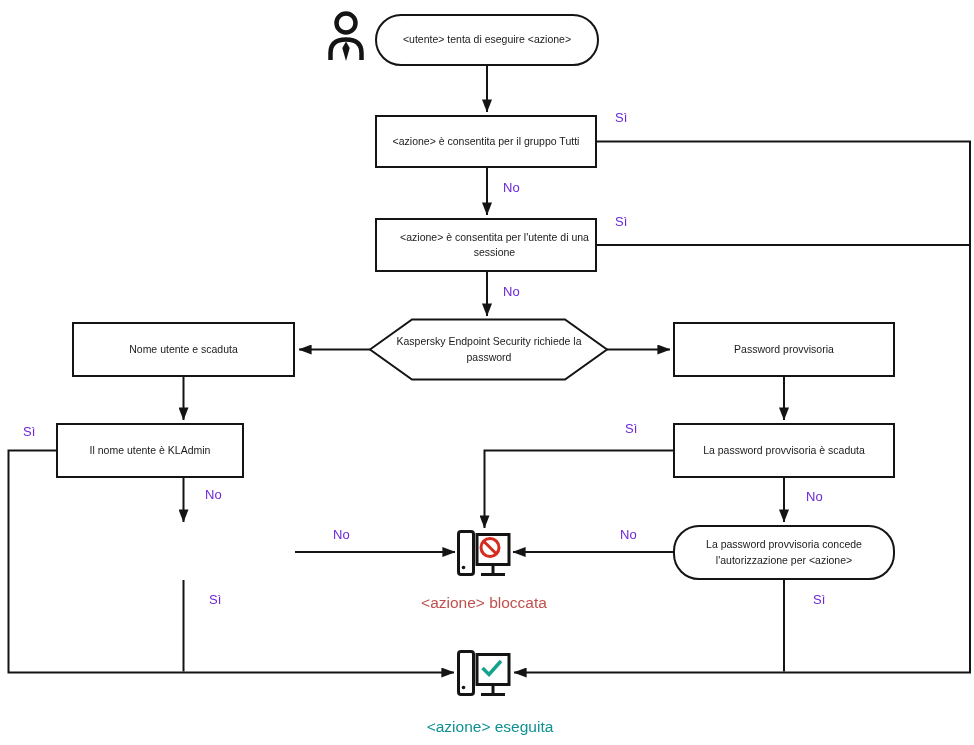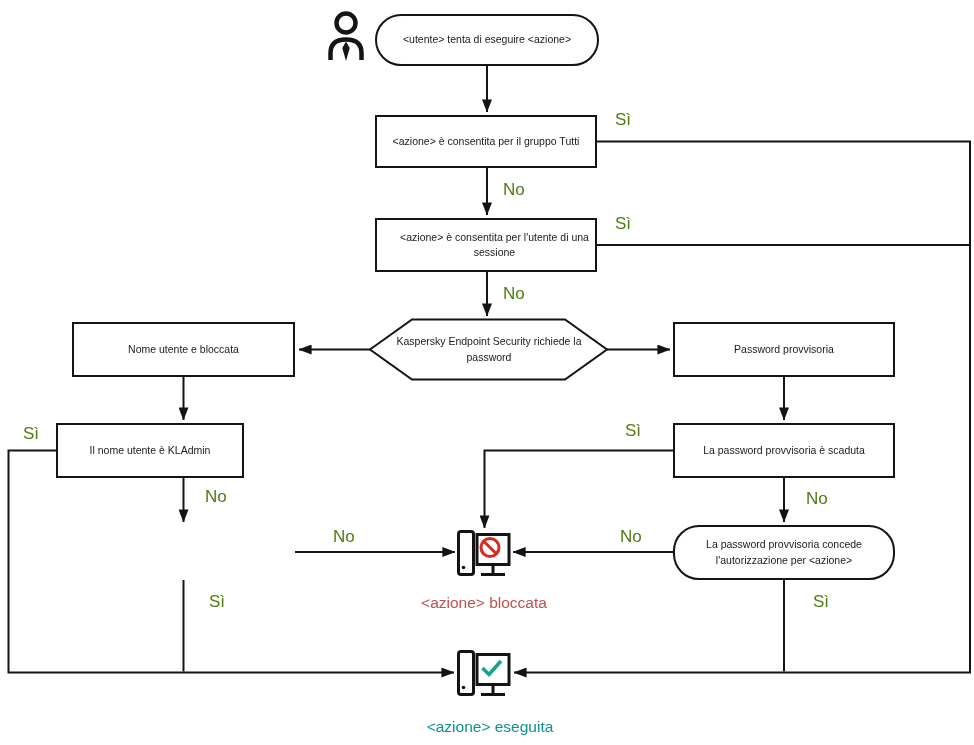--- a/index.html
+++ b/index.html
@@ -14,21 +14,21 @@
     border:2px solid #141414;background:#ffffff;box-sizing:border-box;
     padding:0 3px;
   }
   .stadium{border-radius:27px;}
   .hex-text{
     position:absolute;display:flex;align-items:center;justify-content:center;
     text-align:center;font-size:10.5px;line-height:1.45;color:#1a1a1a;
     background:transparent;box-sizing:border-box;
   }
   .edge-label{
-    position:absolute;font-size:17px;color:#4d7c0f;white-space:nowrap;
+    position:absolute;font-size:13px;color:#6d28d9;white-space:nowrap;
   }
   .caption{
     position:absolute;font-size:15.5px;text-align:center;white-space:nowrap;
   }
   .stroke-black{stroke:#141414;fill:none;stroke-width:2;}
   .thick{stroke:#141414;fill:none;stroke-width:3;}
   .red-accent{stroke:var(--blocked-red,#d62b1f);}
   .teal-accent{stroke:var(--executed-teal,#14a28c);}
 </style>
 </head>
@@ -106,21 +106,21 @@
 
   <div class="node" style="left:375px;top:218px;width:222px;height:54px;padding-left:20px;">
     <span>&lt;azione&gt; è consentita per l'utente di una sessione</span>
   </div>
 
   <div class="hex-text" style="left:389px;top:321px;width:200px;height:57px;">
     <span>Kaspersky Endpoint Security richiede la password</span>
   </div>
 
   <div class="node" style="left:72px;top:322px;width:223px;height:55px;">
-    <span>Nome utente e bloccata</span>
+    <span>Nome utente e scaduta</span>
   </div>
 
   <div class="node" style="left:673px;top:322px;width:222px;height:55px;">
     <span>Password provvisoria</span>
   </div>
 
   <div class="node" style="left:56px;top:423px;width:188px;height:55px;">
     <span>Il nome utente è KLAdmin</span>
   </div>
 

